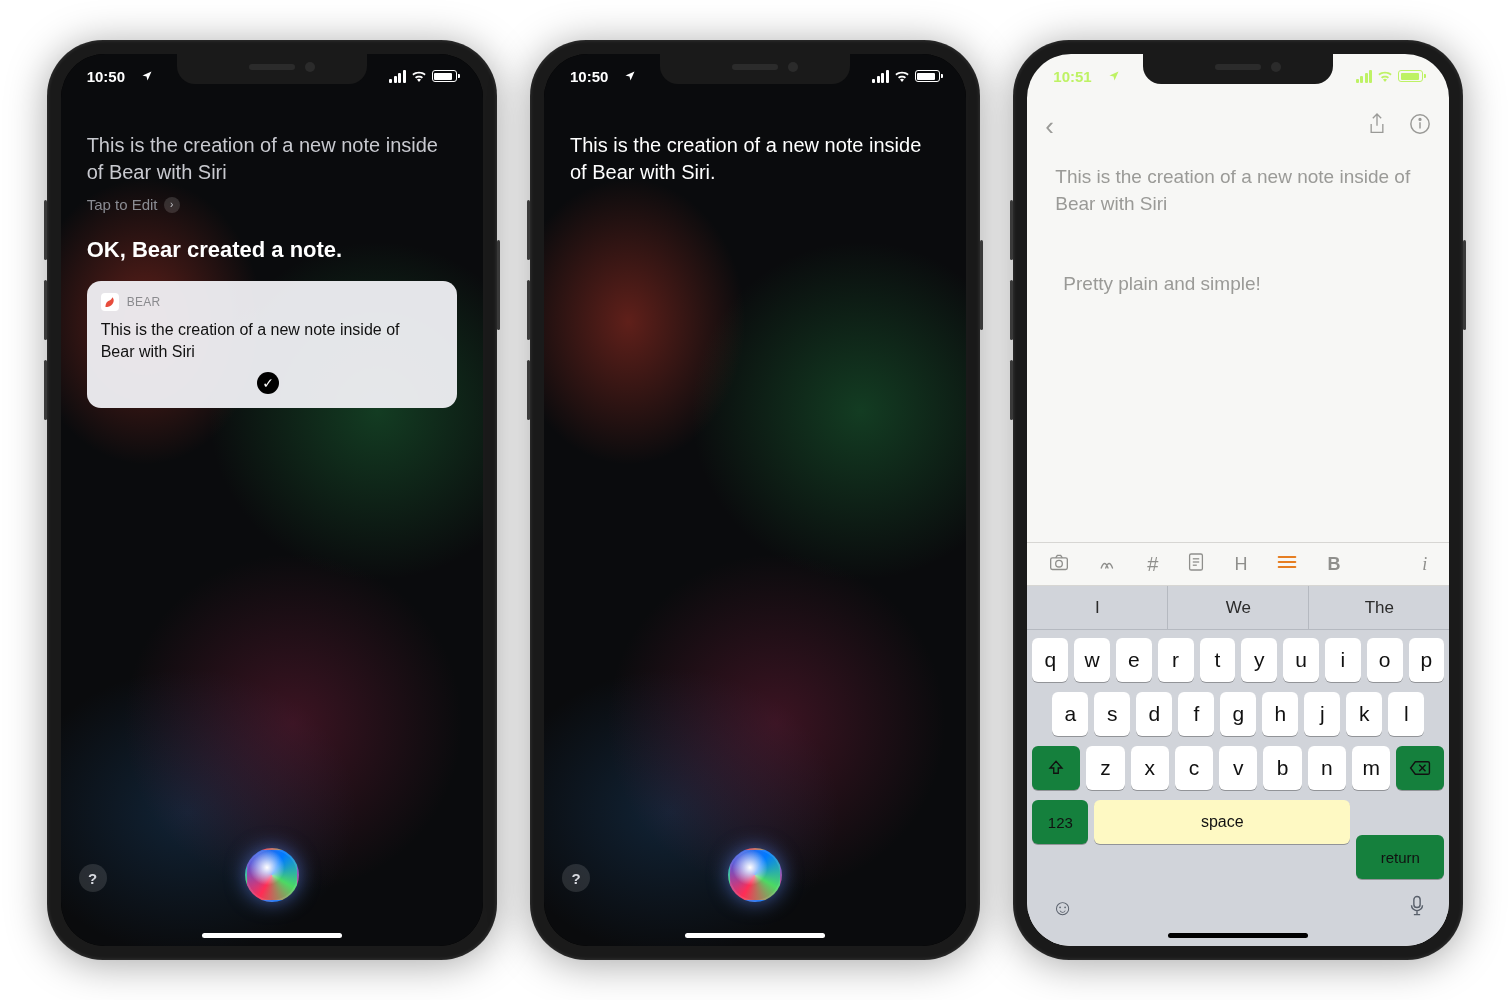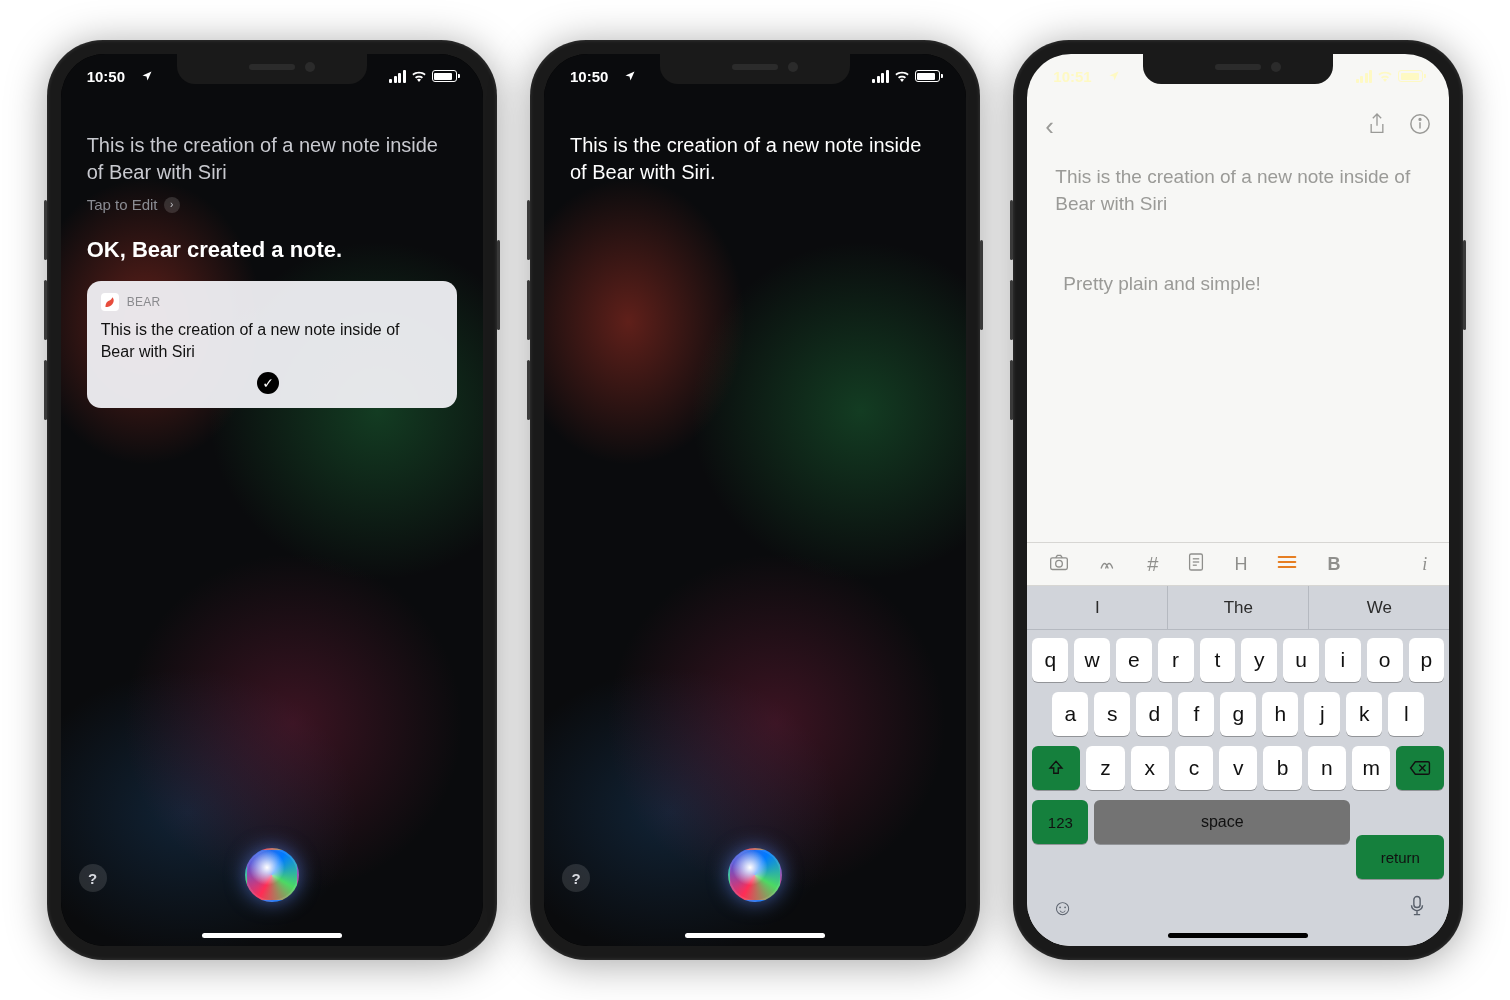--- a/index.html
+++ b/index.html
@@ -42,21 +42,21 @@
   .notch::after {
     content:""; position:absolute; left:128px; top:8px; width:10px; height:10px;
     background:#2b2b2b; border-radius:50%;
   }
   .statusbar {
     position:absolute; top:0; left:0; right:0; height:44px;
     display:flex; justify-content:space-between; align-items:center;
     padding: 0 26px; font-size:15px; font-weight:600; z-index:20;
   }
   .light .statusbar { color:#fff; }
-  .dark  .statusbar { color:#fef9c3; }
+  .dark  .statusbar { color:#bef264; }
   .sb-left { display:flex; align-items:center; gap:16px; }
   .sb-right { display:flex; align-items:center; gap:5px; }
   .signal { display:flex; align-items:flex-end; gap:1.5px; }
   .signal span { width:3px; background:currentColor; border-radius:1px; }
   .signal span:nth-child(1){height:4px} .signal span:nth-child(2){height:7px}
   .signal span:nth-child(3){height:10px} .signal span:nth-child(4){height:13px}
   .wifi svg, .loc svg { display:block; }
   .batt { width:25px; height:12px; border:1.5px solid currentColor; border-radius:3px; position:relative; }
   .batt::after { content:""; position:absolute; right:-4px; top:3px; width:2px; height:4px; background:currentColor; border-radius:0 1px 1px 0; }
   .batt i { position:absolute; left:1.5px; top:1.5px; bottom:1.5px; width:18px; background:currentColor; border-radius:1px; }
@@ -122,21 +122,21 @@
   .kbd .rows { padding:8px 5px 0 5px; }
   .krow { display:flex; gap:6px; justify-content:center; margin-bottom:10px; }
   .key { flex:1; height:44px; background:#fff; border-radius:6px;
     box-shadow:0 1px 0 rgba(0,0,0,.3); display:flex; align-items:center; justify-content:center;
     font-size:21px; color:#111; }
   .krow.r2 { padding:0 20px; }
   .key.fn { background:#15803d; font-size:15px; }
   .key.shift, .key.bksp { flex:0 0 48px; }
   .key.num { flex:0 0 56px; }
   .key.ret { flex:0 0 88px;margin-top:35px; }
-  .key.space { background:#737373; font-size:16px; }
+  .key.space { background:#fef9c3; font-size:16px; }
   .kbd-foot { display:flex; justify-content:space-between; padding:6px 24px 0 24px; color:#59606b; font-size:22px;}
 </style>
 </head>
 <body>
 
 <div class="phone">
   <div class="screen light">
     <div class="notch"></div>
     <div class="siri-bg"></div>
 
@@ -316,22 +316,22 @@
             <line x1="2" y1="9" x2="22" y2="9"></line>
             <line x1="2" y1="15" x2="22" y2="15"></line>
           </svg></span>
       <span class="tbi" style="font-weight:700;">B</span>
       <span class="tbi right">i</span>
     </div>
 
     <div class="kbd">
       <div class="sugg">
         <div>I</div>
+        <div>We</div>
         <div>The</div>
-        <div>We</div>
       </div>
       <div class="rows">
         <div class="krow">
           <div class="key">q</div>
           <div class="key">w</div>
           <div class="key">e</div>
           <div class="key">r</div>
           <div class="key">t</div>
           <div class="key">y</div>
           <div class="key">u</div>

